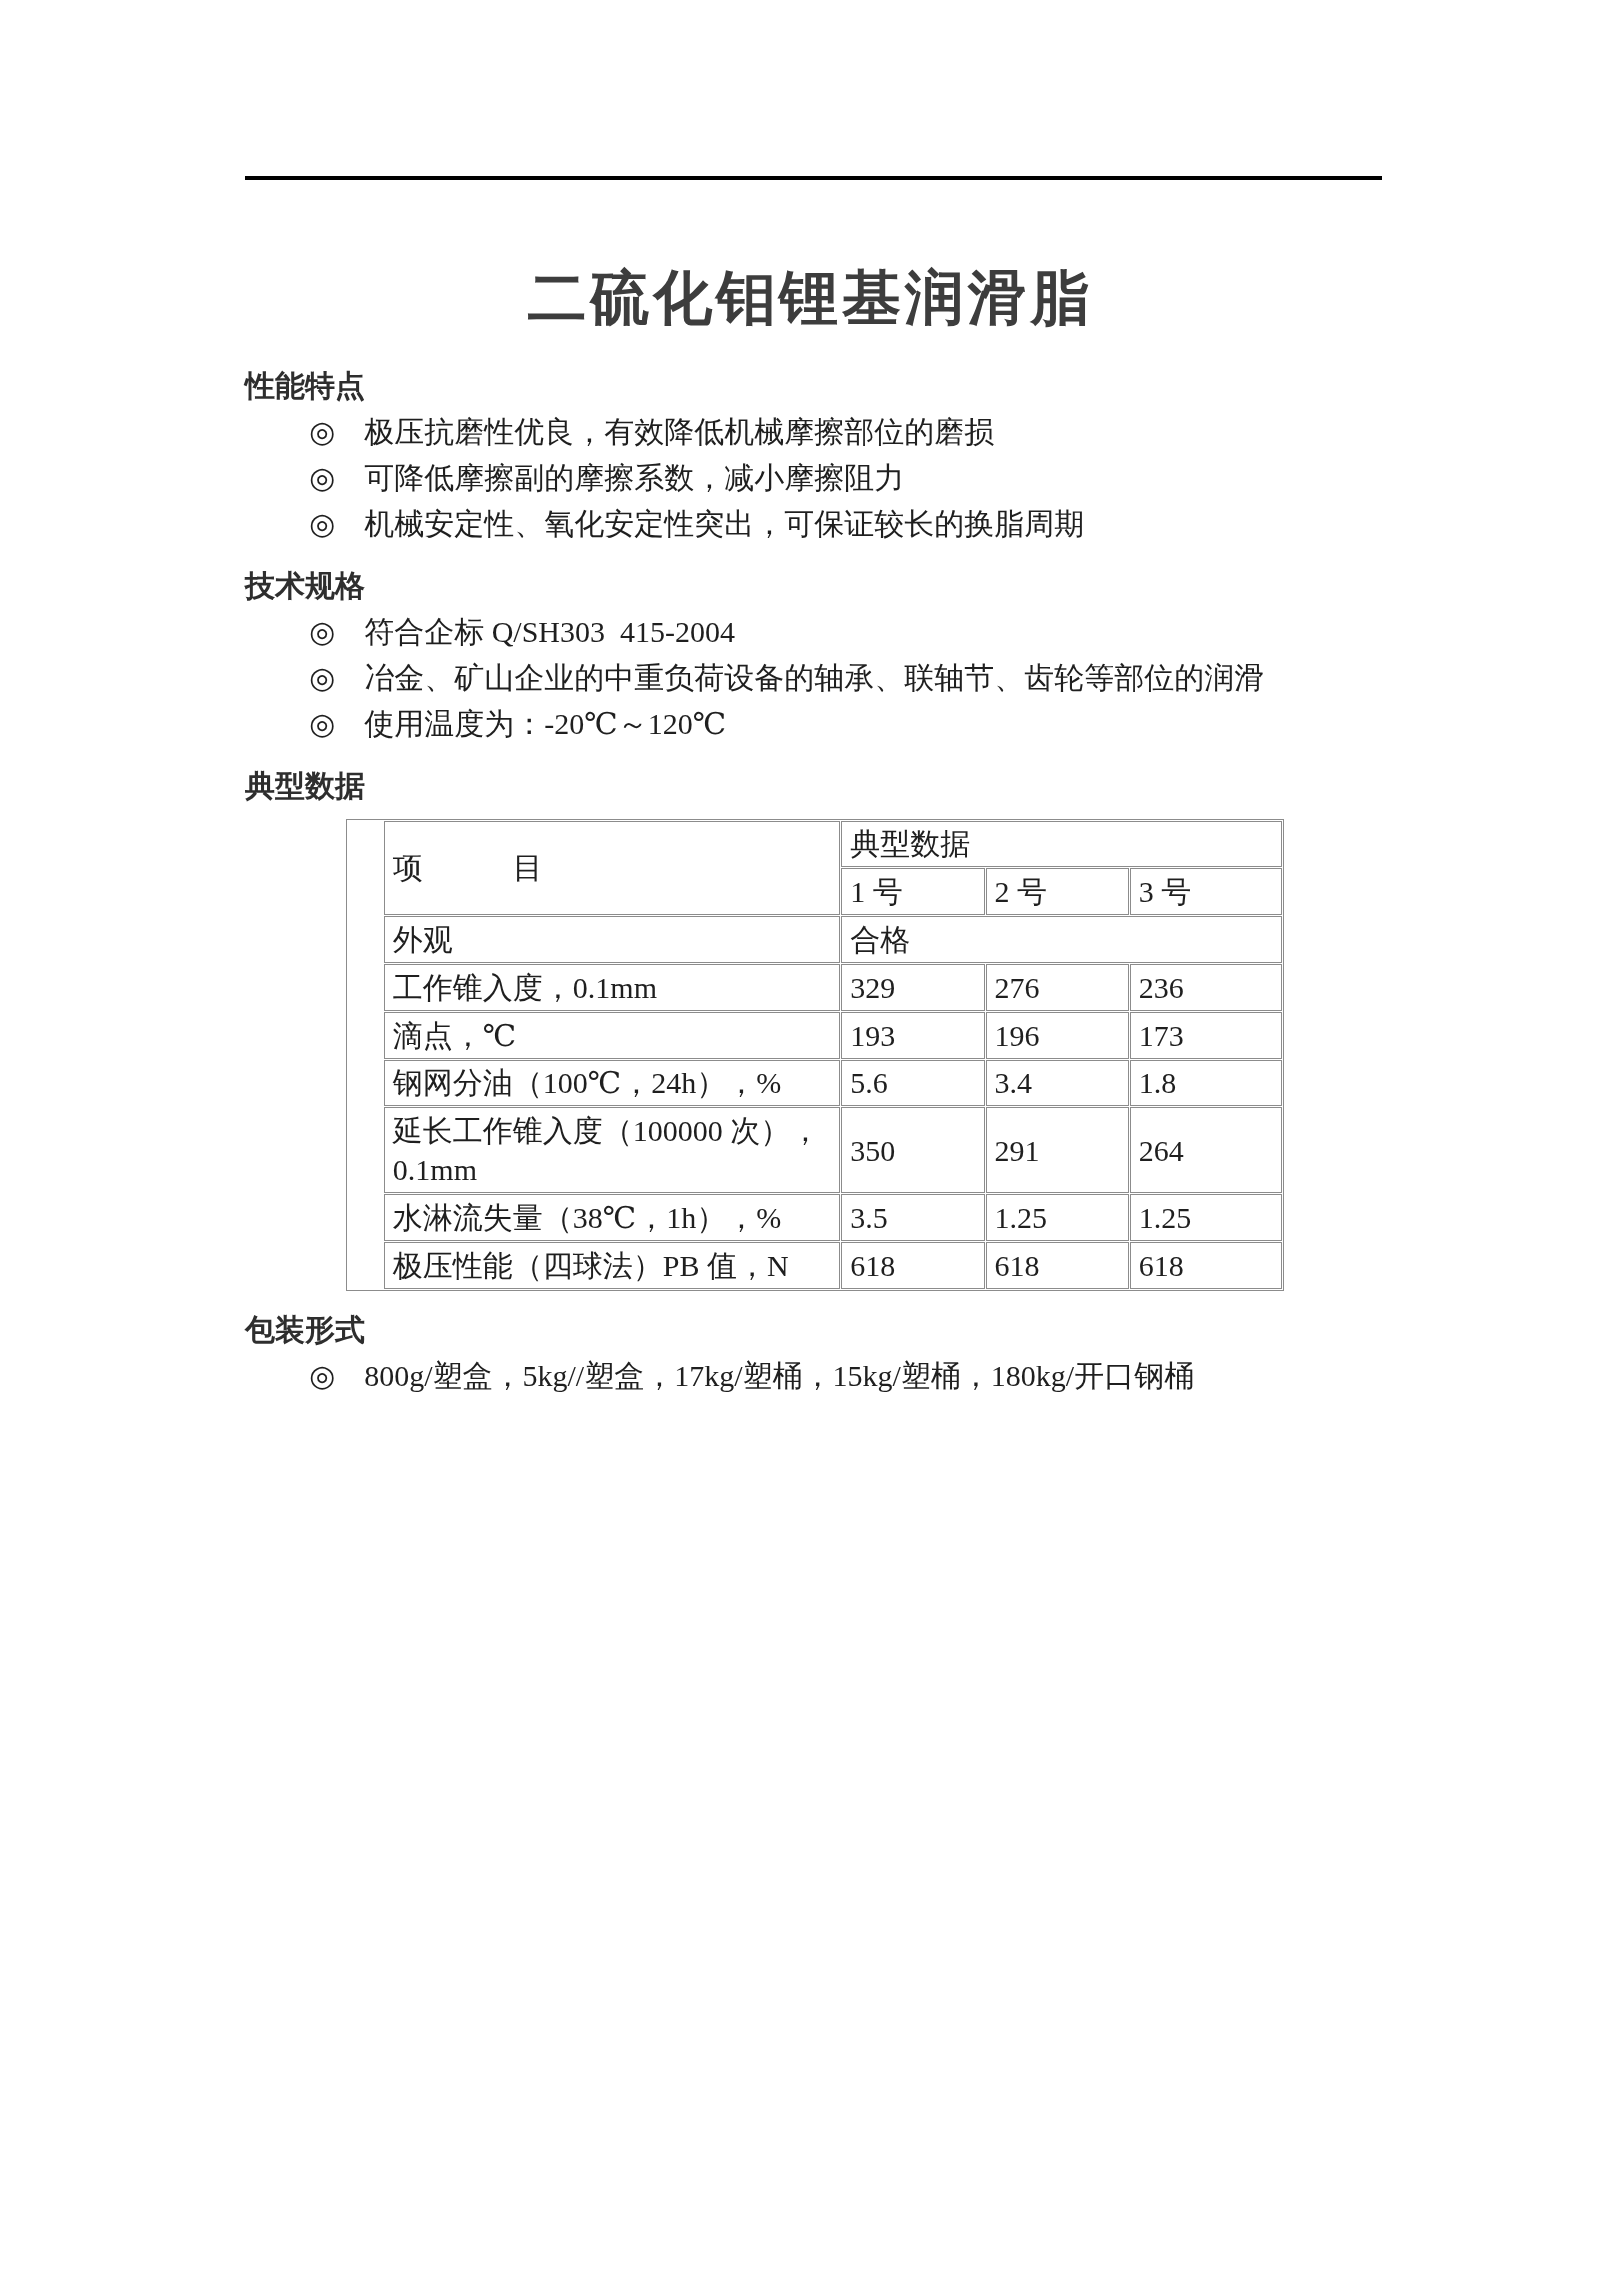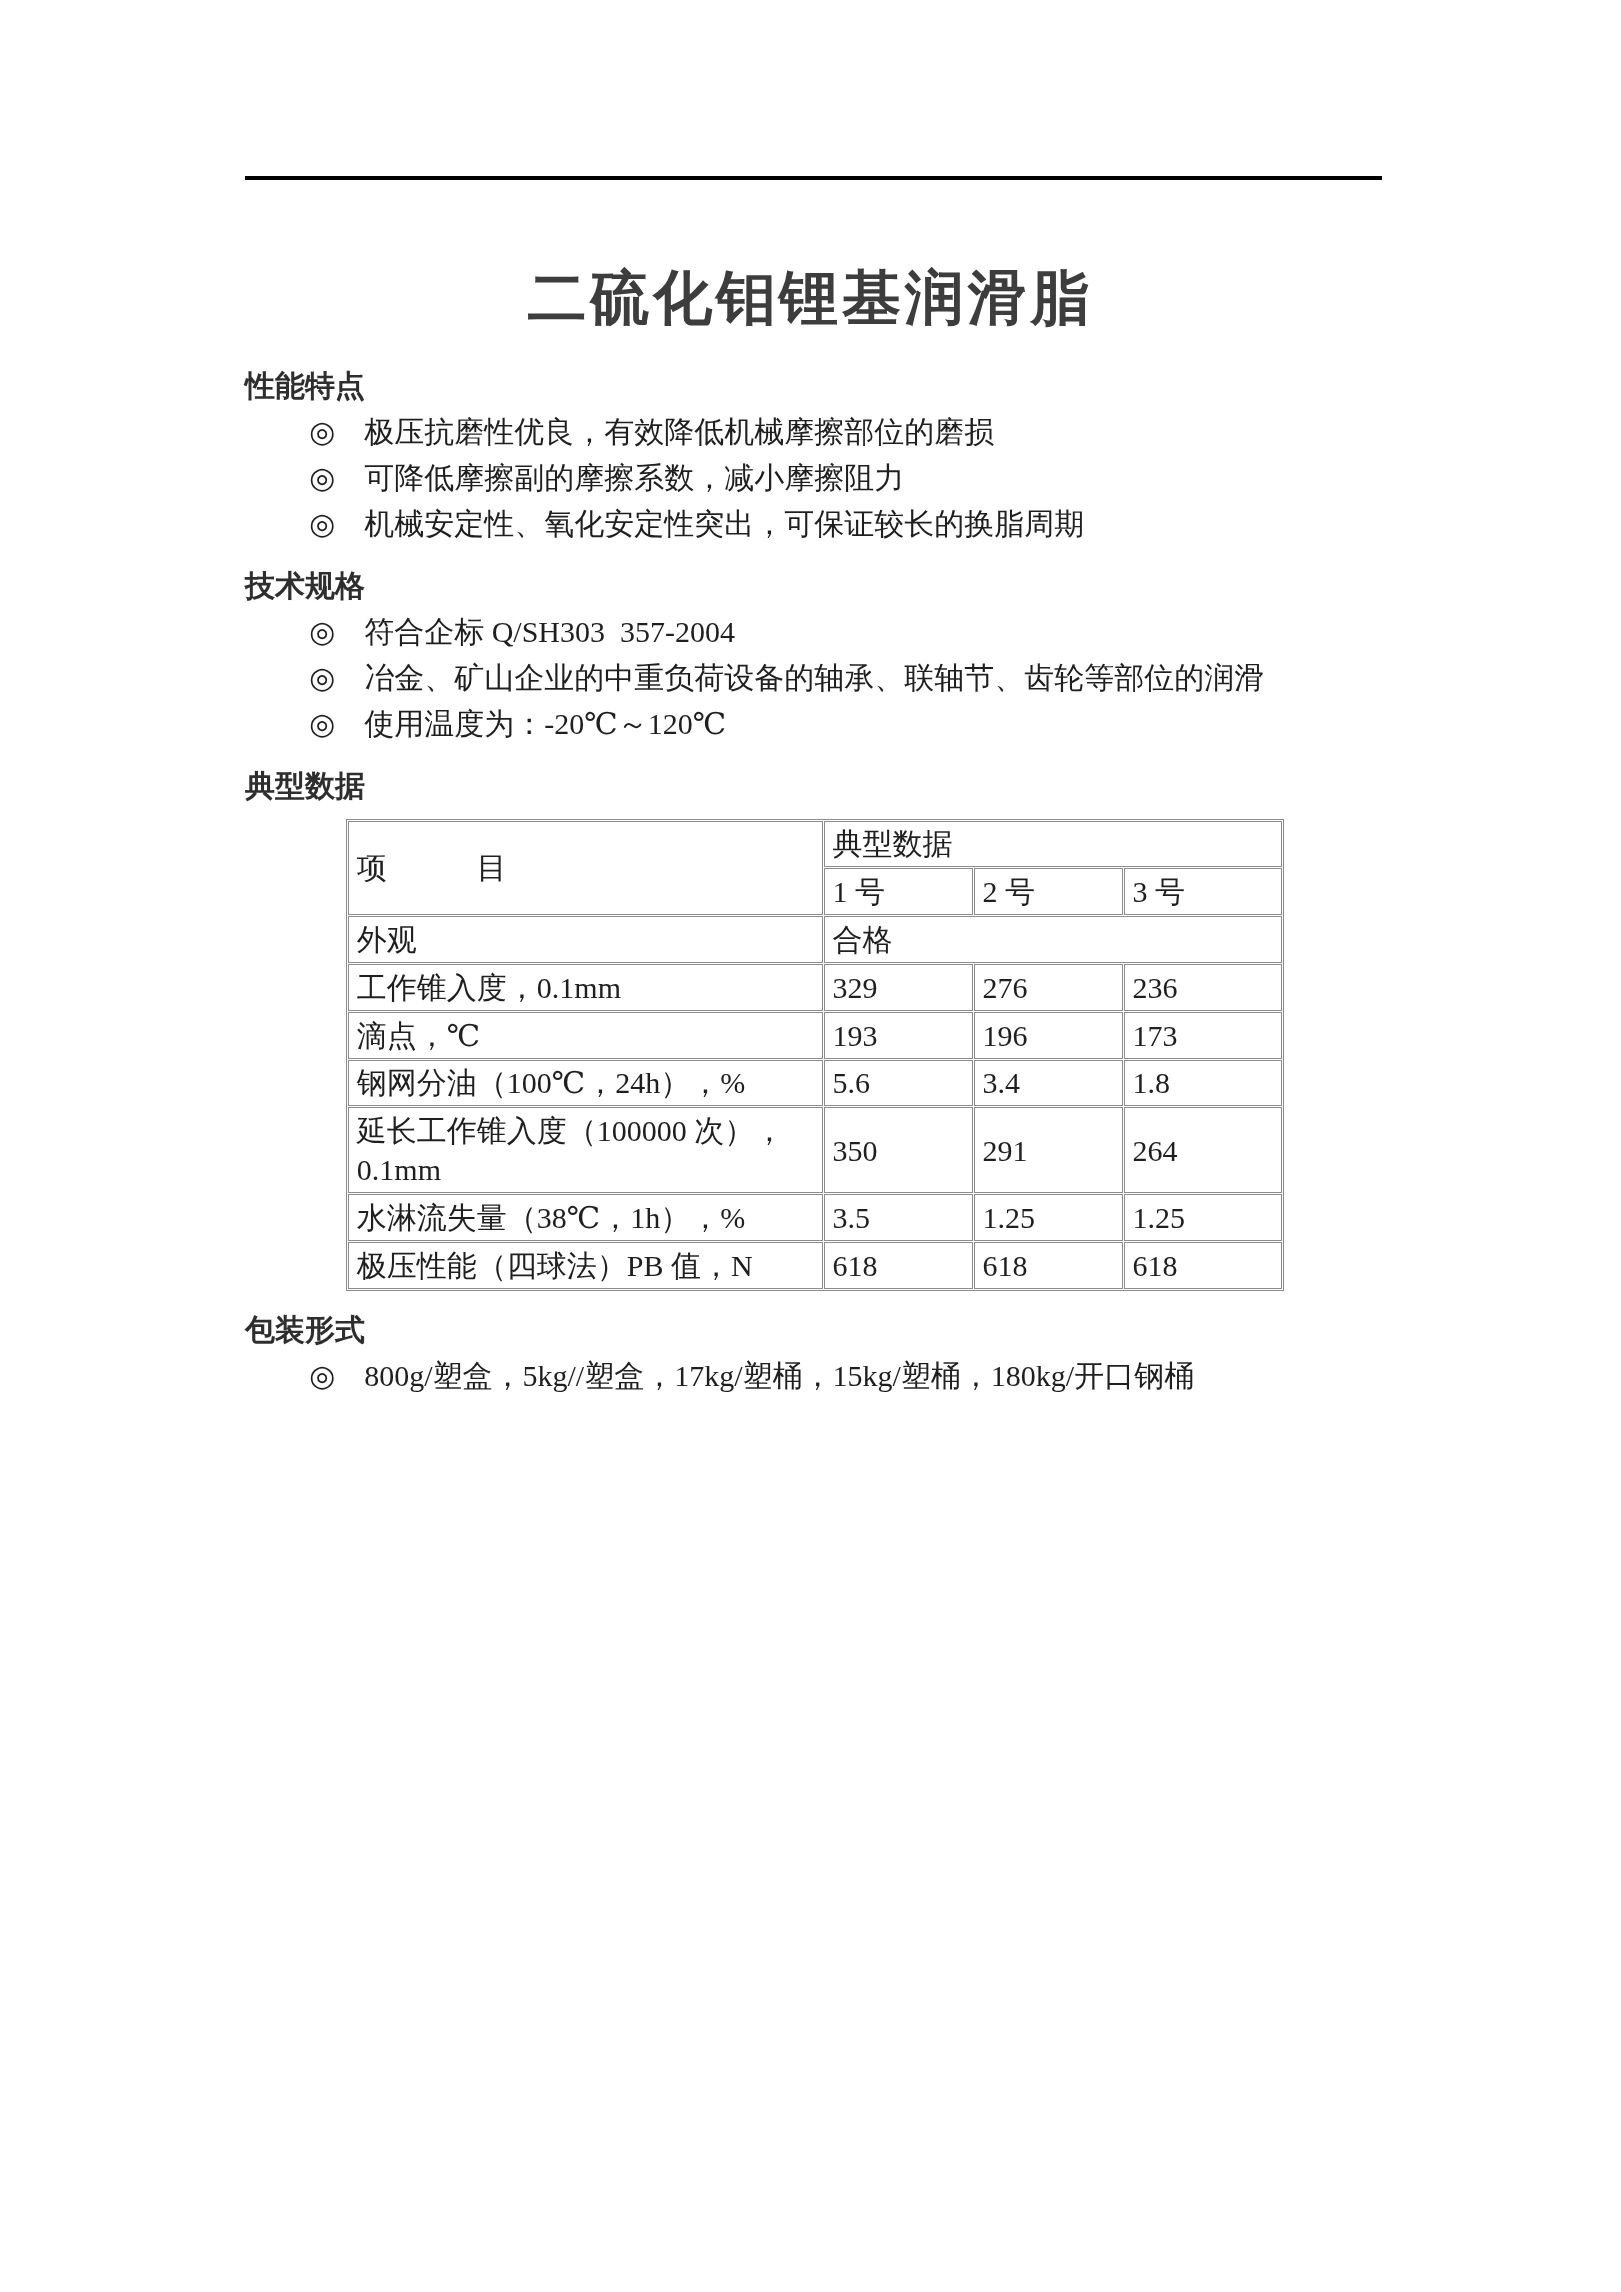--- a/index.html
+++ b/index.html
@@ -72,20 +72,21 @@
     white-space: pre-wrap;
   }
   .typical-table {
     margin: 9.8px 0 3.9px 101px;
     width: 938px;
     table-layout: fixed;
     border-collapse: separate;
     border-spacing: 1px;
     border: 1px solid #8c8c8c;
     font-size: 30px;
+    padding-left: 36px;
   }
   .typical-table td {
     border: 1px solid #8c8c8c;
     padding: 2.9px 7.8px;
     line-height: 39px;
     vertical-align: middle;
     font-weight: normal;
     text-align: left;
     overflow: hidden;
   }
@@ -117,21 +118,21 @@
       <div class="bullet-item">
         <span class="bullet-icon">◎</span>
         <span class="bullet-text">机械安定性、氧化安定性突出，可保证较长的换脂周期</span>
       </div>
     </div>
 
     <h2 class="section-heading">技术规格</h2>
     <div class="bullet-list">
       <div class="bullet-item">
         <span class="bullet-icon">◎</span>
-        <span class="bullet-text">符合企标 Q/SH303  357-2004</span>
+        <span class="bullet-text">符合企标 Q/SH303  415-2004</span>
       </div>
     </div>
 
     <div class="bullet-list">
       <div class="bullet-item">
         <span class="bullet-icon">◎</span>
         <span class="bullet-text">冶金、矿山企业的中重负荷设备的轴承、联轴节、齿轮等部位的润滑</span>
       </div>
       <div class="bullet-item">
         <span class="bullet-icon">◎</span>

